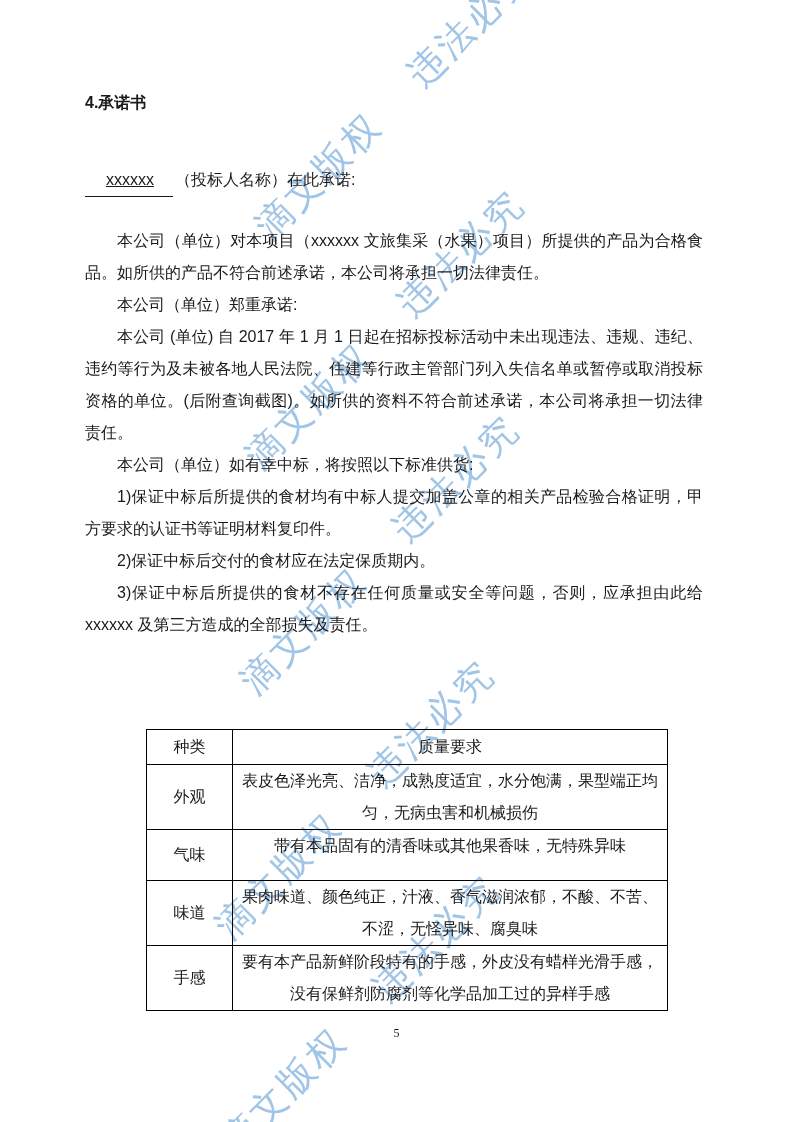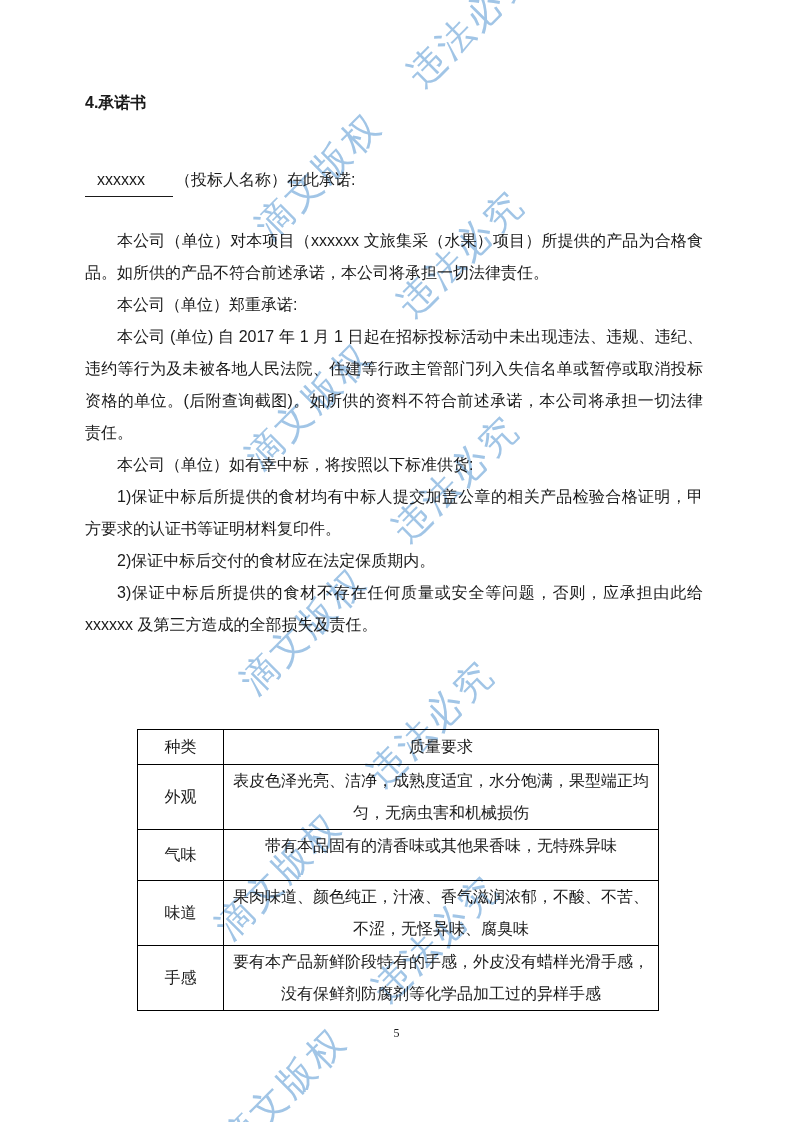--- a/index.html
+++ b/index.html
@@ -37,32 +37,33 @@
   }
   .promiser{
     position:absolute;left:85px;top:164px;width:618px;
     font-size:16px;line-height:32px;
   }
   .blank{
     display:inline-block;
     min-width:66px;
     padding:0 10px 0 12px;
     border-bottom:1.3px solid #1a1a1a;
-    text-align:left;
+    text-align:center;
     margin-right:2px;
+    text-decoration:underline;
   }
   .paras{
     position:absolute;left:85px;top:225px;width:618px;
     font-size:16px;line-height:32px;
     text-align:justify;
   }
   .paras p{margin:0;text-indent:2em;}
   
   .qtable{
-    position:absolute;left:137px;top:729px;
+    position:absolute;left:146px;top:729px;
     border-collapse:collapse;
     table-layout:fixed;
     font-size:16px;
   }
   .qtable th,.qtable td{
     border:1.5px solid #000;
     font-weight:normal;
     padding:0 4px;
     box-sizing:border-box;
   }

